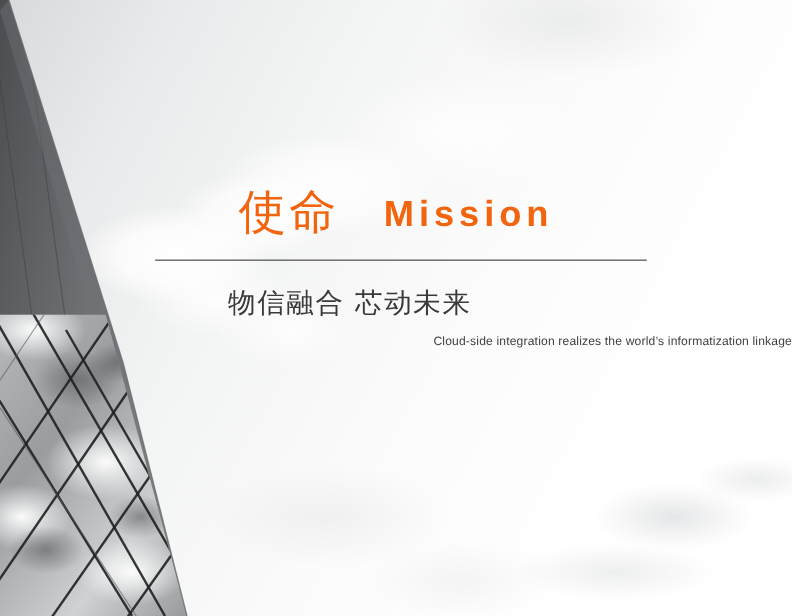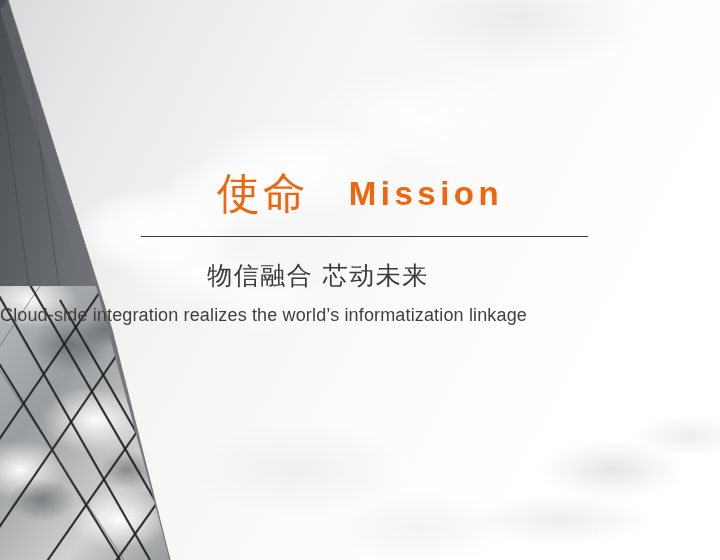--- a/index.html
+++ b/index.html
@@ -113,23 +113,23 @@
     font-weight: 400;
     letter-spacing: 1.5px;
     white-space: nowrap;
     font-family: "DejaVu Sans", "Liberation Sans", sans-serif;
   }
 
   .tagline {
     position: absolute;
     left: 0;
     width: 720px;
-    text-align: left;
+    text-align: right;
     color: #3f3f3f;
-    font-size: 18px;
+    font-size: 11px;
     font-weight: 400;
     letter-spacing: 0.15px;
     white-space: nowrap;
     font-family: "Liberation Sans", "DejaVu Sans", sans-serif;
   }
   .tagline-1 { top: 305px; }
   .tagline-2 { top: 330px; }
 </style>
 </head>
 <body>

